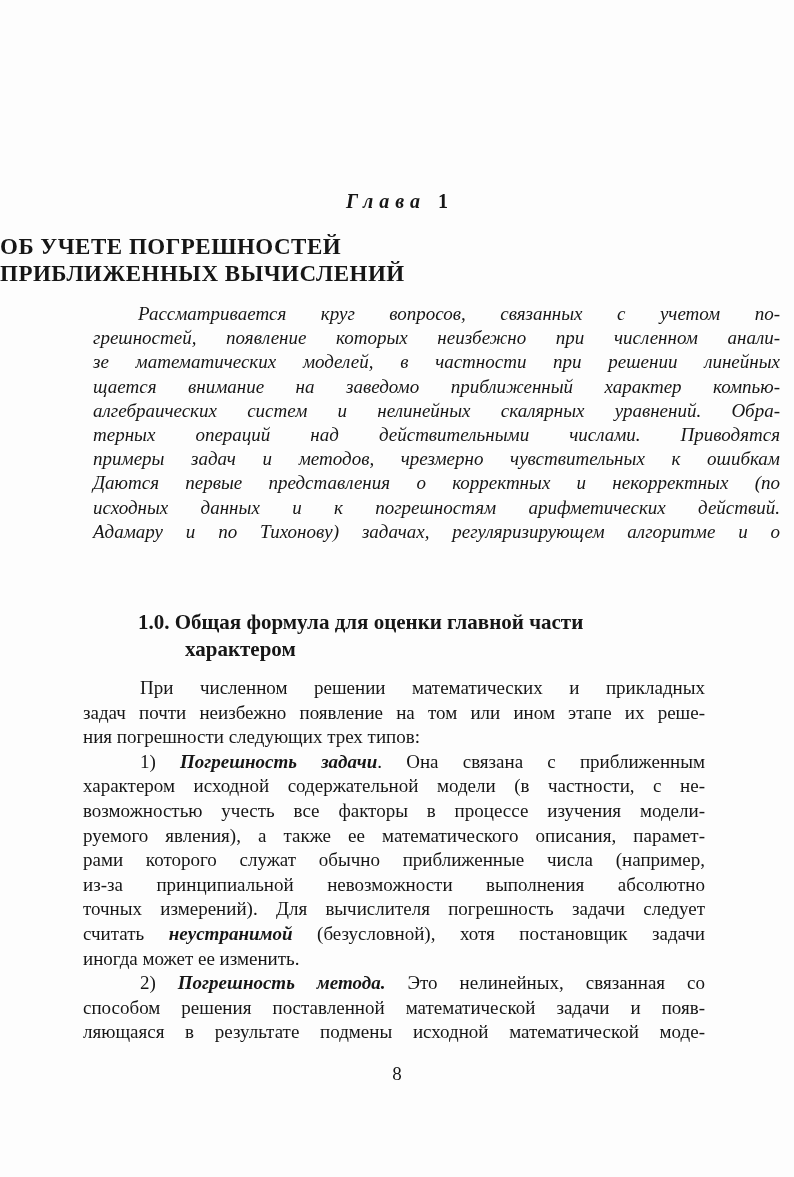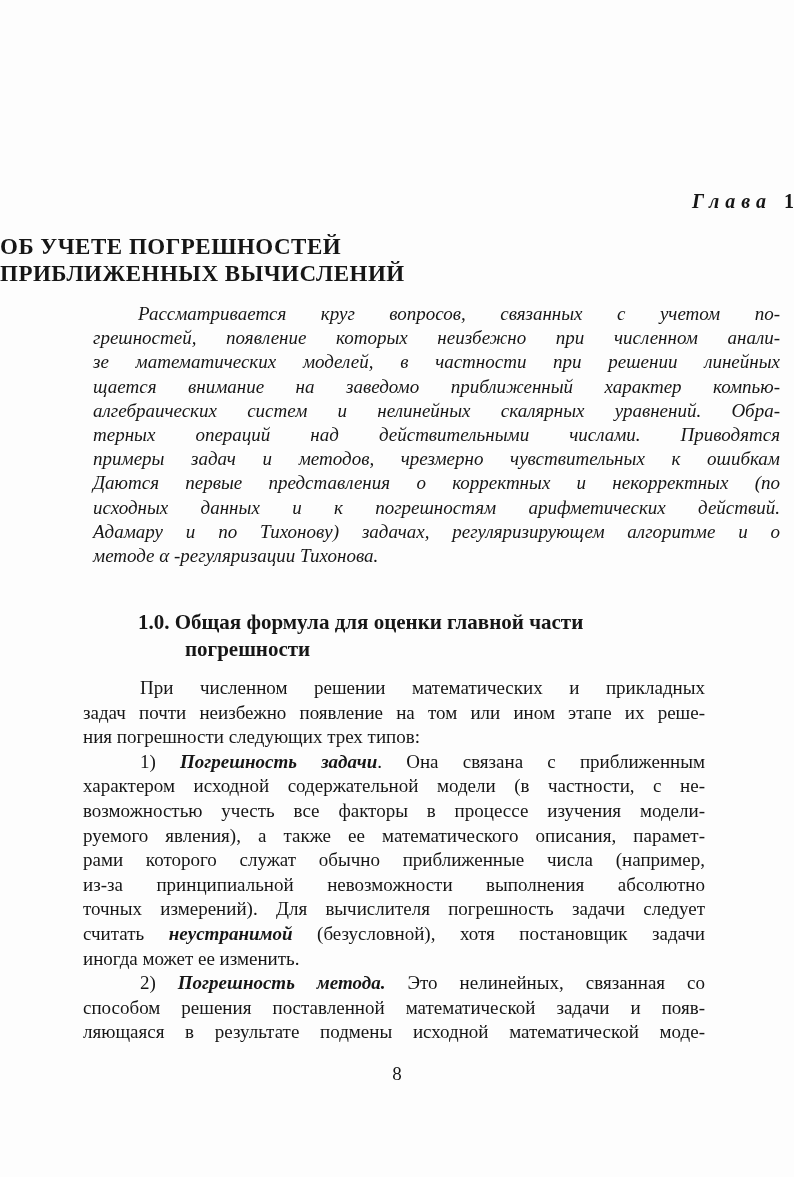--- a/index.html
+++ b/index.html
@@ -15,21 +15,21 @@
     font-family: "Liberation Serif", serif;
     color: #161616;
     overflow: hidden;
   }
   
   .chapter-label {
     position: absolute;
     top: 190px;
     left: 0;
     width: 794px;
-    text-align: right;
+    text-align: center;
     font-size: 20px;
     font-weight: bold;
     font-style: italic;
   }
   .chapter-label .word { letter-spacing: 6px; }
   .chapter-label .num  { margin-left: 12px; letter-spacing: 0; font-style: normal; }
   
   .chapter-title {
     position: absolute;
     top: 233px;
@@ -103,26 +103,25 @@
       <div class="line il just ind-a">Рассматривается круг вопросов, связанных с учетом по-</div>
       <div class="line il just">грешностей, появление которых неизбежно при численном анали-</div>
       <div class="line il just">зе математических моделей, в частности при решении линейных</div>
       <div class="line il just">щается внимание на заведомо приближенный характер компью-</div>
       <div class="line il just">алгебраических систем и нелинейных скалярных уравнений. Обра-</div>
       <div class="line il just">терных операций над действительными числами. Приводятся</div>
       <div class="line il just">примеры задач и методов, чрезмерно чувствительных к ошибкам</div>
       <div class="line il just">Даются первые представления о корректных и некорректных (по</div>
       <div class="line il just">исходных данных и к погрешностям арифметических действий.</div>
       <div class="line il just">Адамару и по Тихонову) задачах, регуляризирующем алгоритме и о</div>
-      <div class="line il">методе α -регуляризации Тихонова.</div>
     </div>
 
   <div class="section-heading">
     <div>1.0. Общая формула для оценки главной части</div>
-    <div class="h2">погрешности</div>
+    <div class="h2">характером</div>
   </div>
 
   <div class="body-text">
       <div class="line just ind-b"><span>При численном решении математических и прикладных</span></div>
       <div class="line just"><span>задач почти неизбежно появление на том или ином этапе их реше-</span></div>
       <div class="line"><span>ния погрешности следующих трех типов:</span></div>
       <div class="line just ind-b"><span>1) </span><span class="bi">Погрешность задачи</span><span>. Она связана с приближенным</span></div>
       <div class="line just"><span>характером исходной содержательной модели (в частности, с не-</span></div>
       <div class="line just"><span>возможностью учесть все факторы в процессе изучения модели-</span></div>
       <div class="line just"><span>руемого явления), а также ее математического описания, парамет-</span></div>

